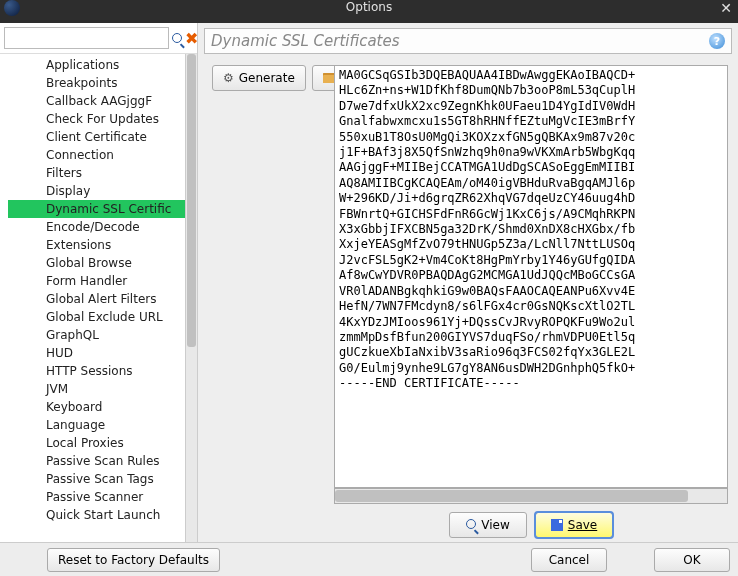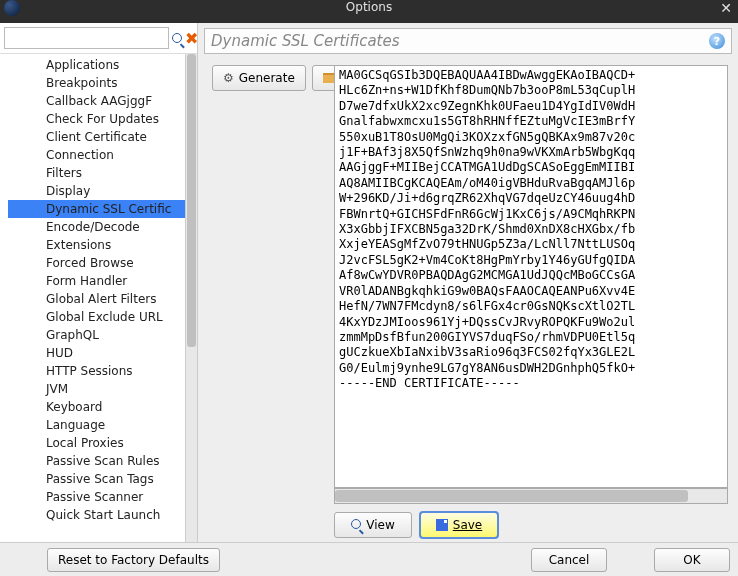--- a/index.html
+++ b/index.html
@@ -17,21 +17,21 @@
   .left { width: 198px; border-right: 1px solid #ccc; display: flex; flex-direction: column; background: #fff; }
   .search-row { display: flex; align-items: center; padding: 4px; border-bottom: 1px solid #ddd; gap: 3px; }
   .search-input { flex: 1; border: 1px solid #bbb; height: 22px; padding: 2px 4px; font-size: 12px; }
   .search-icon { width: 16px; height: 16px; display: flex; align-items: center; justify-content: center; font-size: 13px; }
   .clear-icon { width: 16px; height: 16px; display: flex; align-items: center; justify-content: center; font-size: 16px; color: #e65c00; font-weight: bold; }
   .tree-wrap { flex: 1; overflow: hidden; position: relative; display: flex; }
   .tree { flex: 1; overflow: hidden; padding: 2px 0; }
   .tree-scrollbar { width: 12px; background: #e8e8e8; border-left: 1px solid #ccc; position: relative; }
   .tree-thumb { position: absolute; top: 0; left: 1px; right: 1px; height: 60%; background: #c0c0c0; border-radius: 3px; }
   .tree-item { padding: 1px 4px 1px 38px; height: 18px; line-height: 16px; white-space: nowrap; overflow: hidden; cursor: default; color: #222; margin-left: 8px; }
-  .tree-item.selected { background: #3b82f6; }
+  .tree-item.selected { background: #22c55e; }
 
   
   .right { flex: 1; display: flex; flex-direction: column; background: #eeeeee; }
   .panel-header { margin: 5px 6px; border: 1px solid #bbb; background: #fdfdfd; display: flex; align-items: center; padding: 4px 6px; height: 26px; justify-content: flex-end; }
   .panel-title { color: #888; font-style: italic; font-size: 15px; flex: 1; }
   .help-icon { width: 16px; height: 16px; border-radius: 50%; background: radial-gradient(circle at 40% 35%, #bfe0ff, #3a8ad6); color: #fff; font-size: 11px; font-weight: bold; display: flex; align-items: center; justify-content: center; }
 
   .cert-body { flex: 1; display: flex; padding: 6px 10px 4px 8px; gap: 8px; overflow: hidden; }
   .cert-left { width: 120px; display: flex; flex-direction: row; gap: 6px; }
   .cert-label { color: #333; padding-top: 2px; white-space: nowrap; overflow: hidden; text-overflow: ellipsis; }
@@ -41,21 +41,21 @@
   .folder-icon { width: 13px; height: 10px; background: #e8b050; border-radius: 1px 1px 0 0; box-shadow: inset 0 2px 0 #d09030; }
   .disk-icon { display:inline-block; width:12px; height:12px; background:#3a6adf; position:relative; }
   .disk-icon::after { content:''; position:absolute; right:1px; top:1px; width:3px; height:3px; background:#fff; }
   .lens-icon { display:inline-block; width:10px; height:10px; border:1.5px solid #2a5aa0; border-radius:50%; position:relative; }
   .lens-icon::after { content:''; position:absolute; bottom:-4px; right:-4px; width:5px; height:1.5px; background:#2a5aa0; transform:rotate(45deg); }
 
   .cert-right { flex: 1; display: flex; flex-direction: column; gap: 6px; }
   .cert-text { flex: 1; border: 1px solid #aaa; background: #fff; font-family: "DejaVu Sans Mono", monospace; font-size: 12px; line-height: 15.4px; padding: 2px 4px; overflow: hidden; white-space: pre; color: #000; position: relative; }
   .cert-hscroll { height: 16px; border: 1px solid #aaa; background: #e8e8e8; position: relative; margin-top:-6px; }
   .cert-hthumb { position: absolute; left: 0; top: 1px; bottom: 1px; width: 90%; background: #c0c0c0; border-radius: 3px; }
-  .cert-buttons { display: flex; justify-content: flex-start; gap: 8px; padding-top: 2px; }
+  .cert-buttons { display: flex; justify-content: center; gap: 8px; padding-top: 2px; }
   .cert-buttons .btn { min-width: 78px; }
 
   
   .bottom { height: 34px; border-top: 1px solid #ccc; background: #ededed; display: flex; align-items: center; padding: 0 8px; gap: 8px; }
   .bottom .spacer { flex: 1; }
   .bottom .btn { min-width: 76px; height: 24px; margin-left: 39px; }
   .btn-reset { min-width: 180px; height: 24px; }
 </style>
 </head>
 <body>
@@ -81,21 +81,21 @@
           <div class="tree-item">Breakpoints</div>
           <div class="tree-item">Callback AAGjggF</div>
           <div class="tree-item">Check For Updates</div>
           <div class="tree-item">Client Certificate</div>
           <div class="tree-item">Connection</div>
           <div class="tree-item">Filters</div>
           <div class="tree-item">Display</div>
           <div class="tree-item selected">Dynamic SSL Certific</div>
           <div class="tree-item">Encode/Decode</div>
           <div class="tree-item">Extensions</div>
-          <div class="tree-item">Forced Browse</div>
+          <div class="tree-item">Global Browse</div>
           <div class="tree-item">Form Handler</div>
           <div class="tree-item">Global Alert Filters</div>
           <div class="tree-item">Global Exclude URL</div>
           <div class="tree-item">GraphQL</div>
           <div class="tree-item">HUD</div>
           <div class="tree-item">HTTP Sessions</div>
           <div class="tree-item">JVM</div>
           <div class="tree-item">Keyboard</div>
           <div class="tree-item">Language</div>
           <div class="tree-item">Local Proxies</div>

